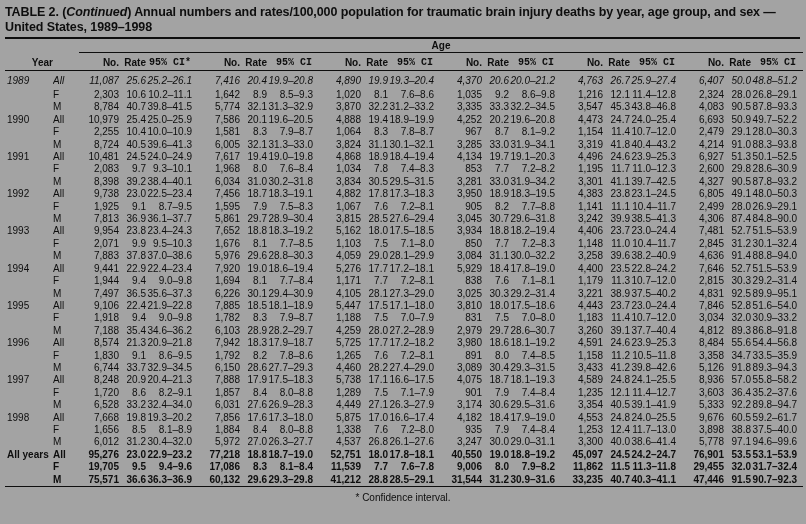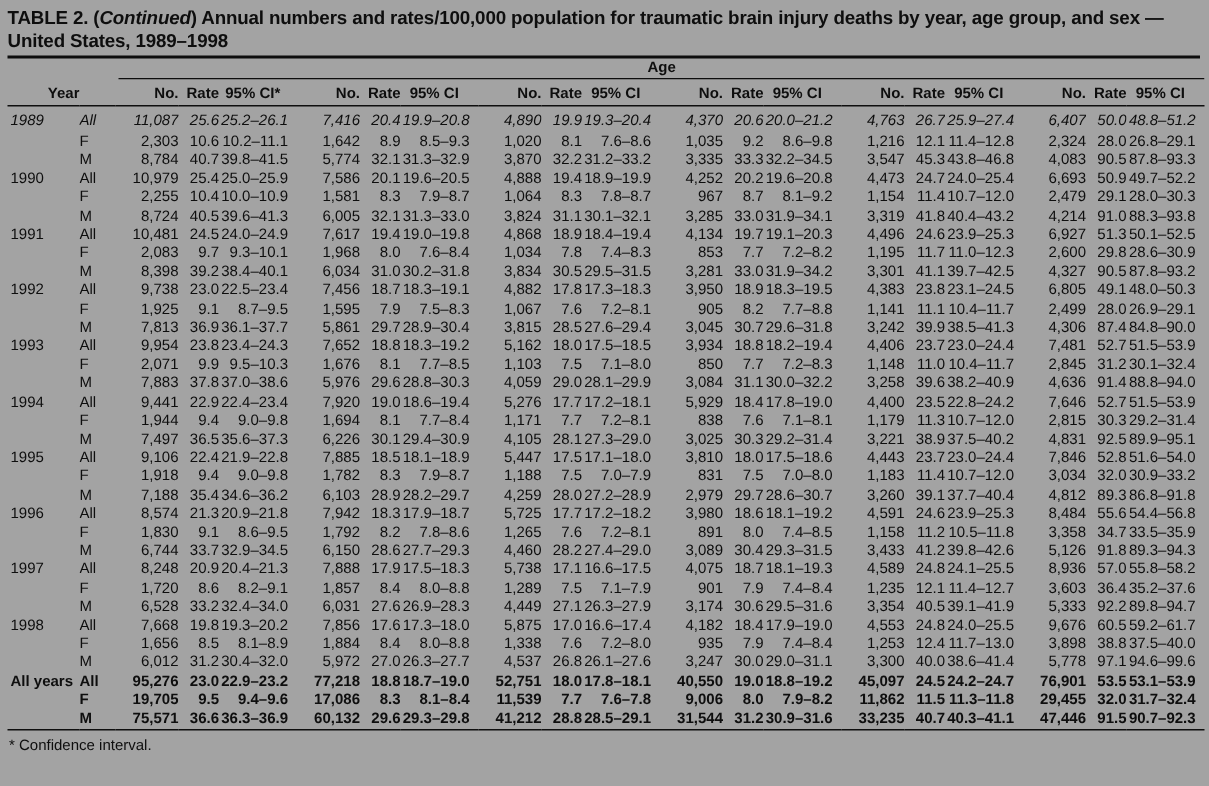--- a/index.html
+++ b/index.html
@@ -23,30 +23,30 @@
   tr.age-row .age-span div{
     border-bottom:1px solid #0e0e0e;padding-bottom:1px;margin-left:2px;
   }
   tr.group-row th{height:14px;vertical-align:bottom;}
   tr.group-row div{
     text-align:center;border-bottom:1px solid #0e0e0e;padding-bottom:1px;margin:0 6px 0 4px;
   }
   tr.subhead th{height:15px;vertical-align:bottom;border-bottom:1px solid #0e0e0e;padding-bottom:2px;}
   th.h-year{text-align:right;padding-left:2px;}
   th.h-no,th.h-rate{text-align:right;}
-  th.h-ci{text-align:center;padding-right:7px;}
+  th.h-ci{text-align:right;padding-right:7px;font-family:Liberation Mono, monospace;}
   tbody td{height:12.4px;line-height:12.4px;}
   td.year{text-align:left;padding-left:2px;}
   td.sex{text-align:left;}
   td.no{text-align:right;}
   td.rate{text-align:right;}
   td.ci{text-align:right;padding-right:6px;}
   tr.bold td{font-weight:bold;}
   tbody tr:first-child td{padding-top:3px;height:15px;font-style:italic;}
-  .footnote{font-size:10px;padding:5px 0 0 1px;}
+  .footnote{font-size:10px;padding:5px 0 0 1px;text-align:center;}
 </style>
 </head>
 <body>
 
 <div class="page">
   <div class="title"><span>TABLE 2. (</span><span class="ital">Continued</span><span>) Annual numbers and rates/100,000 population for traumatic brain injury deaths by year, age group, and sex — United States, 1989–1998</span></div>
 
   <table class="data">
     <colgroup>
       <col style="width:48px">

